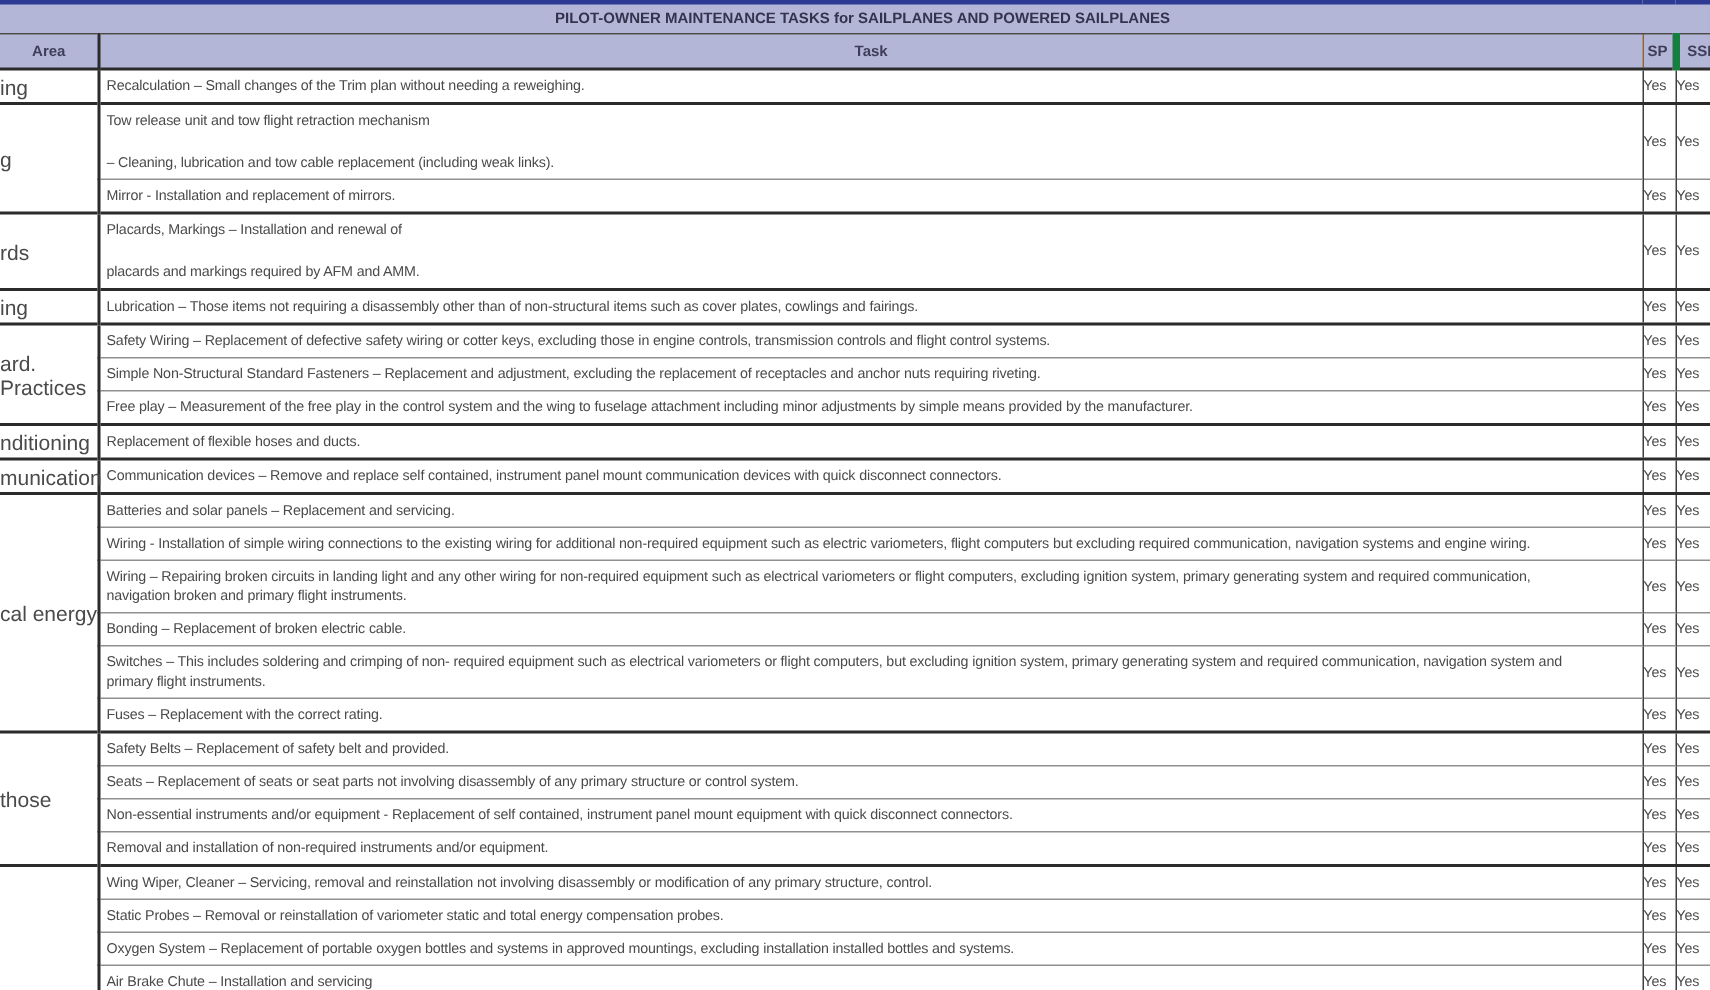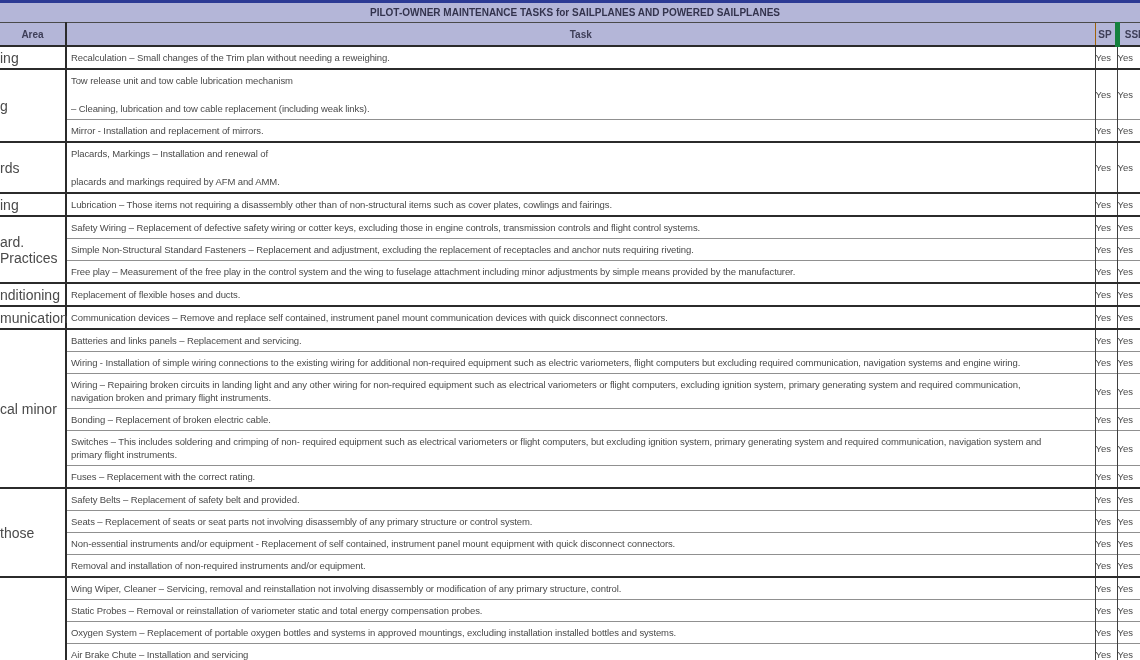--- a/index.html
+++ b/index.html
@@ -98,21 +98,21 @@
         <td class="area" rowspan="1">ing</td>
         <td class="task">
           <div class="line">Recalculation – Small changes of the Trim plan without needing a reweighing.</div>
         </td>
         <td class="sp val">Yes</td>
         <td class="ssp val">Yes</td>
       </tr>
       <tr class="group-start">
         <td class="area" rowspan="2">g</td>
         <td class="task spaced">
-          <div class="line">Tow release unit and tow cable lubrication mechanism</div>
+          <div class="line">Tow release unit and tow flight retraction mechanism</div>
           <div class="line">– Cleaning, lubrication and tow cable replacement (including weak links).</div>
         </td>
         <td class="sp val">Yes</td>
         <td class="ssp val">Yes</td>
       </tr>
       <tr>
         <td class="task">
           <div class="line">Mirror - Installation and replacement of mirrors.</div>
         </td>
         <td class="sp val">Yes</td>
@@ -167,23 +167,23 @@
       </tr>
       <tr class="group-start">
         <td class="area" rowspan="1">munication</td>
         <td class="task">
           <div class="line">Communication devices – Remove and replace self contained, instrument panel mount communication devices with quick disconnect connectors.</div>
         </td>
         <td class="sp val">Yes</td>
         <td class="ssp val">Yes</td>
       </tr>
       <tr class="group-start">
-        <td class="area" rowspan="6">cal minor</td>
-        <td class="task">
-          <div class="line">Batteries and links panels – Replacement and servicing.</div>
+        <td class="area" rowspan="6">cal energy</td>
+        <td class="task">
+          <div class="line">Batteries and solar panels – Replacement and servicing.</div>
         </td>
         <td class="sp val">Yes</td>
         <td class="ssp val">Yes</td>
       </tr>
       <tr>
         <td class="task">
           <div class="line">Wiring - Installation of simple wiring connections to the existing wiring for additional non-required equipment such as electric variometers, flight computers but excluding required communication, navigation systems and engine wiring.</div>
         </td>
         <td class="sp val">Yes</td>
         <td class="ssp val">Yes</td>

